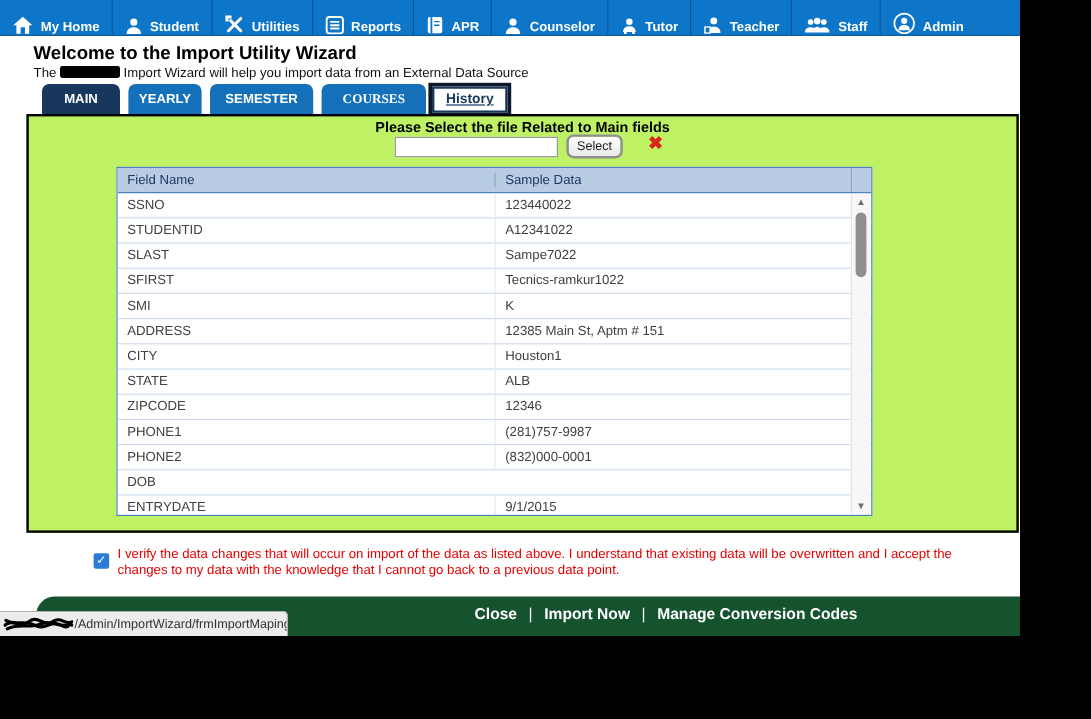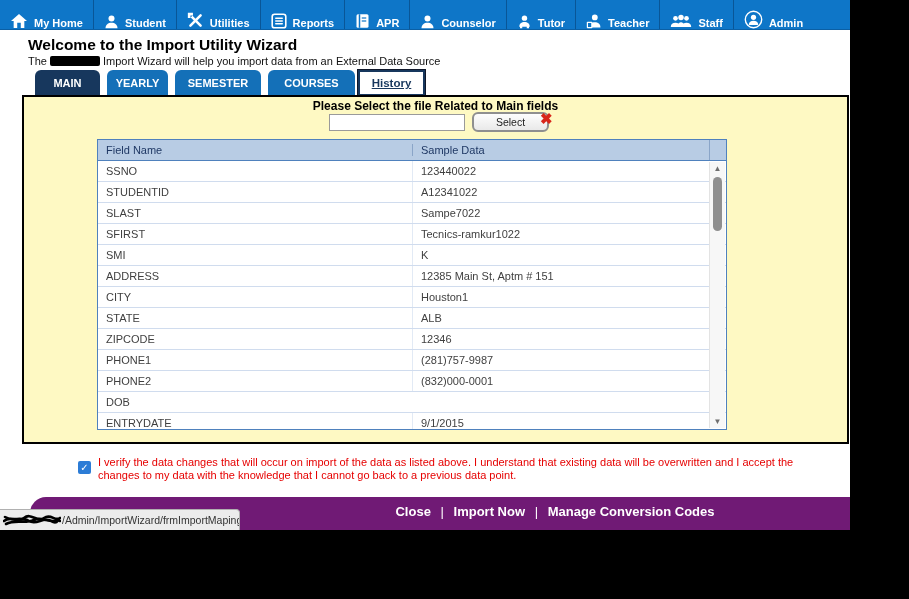--- a/index.html
+++ b/index.html
@@ -20,34 +20,34 @@
   .page-title { position:absolute; left:28px; top:36px; font-size:15.5px; font-weight:bold; color:#000; }
   .page-sub { position:absolute; left:28px; top:55px; font-size:11px; color:#111; }
   .redact { display:inline-block; width:50px; height:10px; background:#000; vertical-align:-1px; margin:0 3px; border-radius:2px; }
 
   
   .tabs { position:absolute; left:35px; top:70px; height:25px; display:flex; gap:7px;border-radius:12px; }
   .tab { height:25px; display:flex; align-items:center; justify-content:center;
          background:#1470b8; color:#fff; font-size:11px; font-weight:bold;
          border-radius:6px 6px 0 0; cursor:pointer; }
   .tab.active { background:#17375d; }
-  .tab-main{width:65px;} .tab-yearly{width:61px;} .tab-semester{width:86px;} .tab-courses{width:87px;}
+  .tab-main{width:65px;} .tab-yearly{width:61px;} .tab-semester{width:86px;} .tab-courses{width:87px;font-family:Liberation Serif, serif;}
   .tab-history { position:absolute; left:357px; top:69px; width:69px; height:28px;
-                 background:#fff; border:1px solid #0f172a; box-shadow:inset 0 0 0 2px #17375d;
+                 background:#fff; border:3px solid #0f172a; box-shadow:inset 0 0 0 2px #17375d;
                  display:flex; align-items:center; justify-content:center;
                  color:#17375d; font-size:11.5px; font-weight:bold; text-decoration:underline; cursor:pointer; }
 
   
   .panel { position:absolute; left:22px; top:95px; width:827px; height:349px;
-           border:2px solid #000; background:#fef9c3;padding-left:20px; }
+           border:2px solid #000; background:#bef264;padding-left:20px; }
   .file-prompt { position:absolute; left:0; right:0; top:2px; text-align:center;
                  font-size:12px; font-weight:600; color:#000; }
   .file-input { position:absolute; left:305px; top:17px; width:136px; height:17px;
                 border:1px solid #9a9a9a; background:#fff; font-size:11px; padding:0 3px; }
-  .select-btn { position:absolute; left:448px; top:15px; width:77px; height:20px;
+  .select-btn { position:absolute; left:448px; top:15px; width:47px; height:20px;
                 background:linear-gradient(#fdfdfd,#e9e9e9); border:2px solid #8f8f8f;
                 border-radius:6px; font-size:10.5px; color:#222; cursor:pointer;
                 font-family:"Liberation Sans", sans-serif; }
   .red-x { position:absolute; left:516px; top:13px; color:#d8261a; font-size:15px; font-weight:bold; cursor:pointer; }
 
   
   .map-table { position:absolute; left:73px; top:42px; width:630px; height:291px;
                border:1px solid #4f81bd; background:#fff; overflow:hidden; }
   .t-head { display:flex; height:21px; background:#b8cce4; color:#1f3864; font-size:11px;
             align-items:center; border-bottom:1px solid #4f81bd; }
@@ -67,21 +67,21 @@
               background:#8f8f8f; border-radius:5px; cursor:grab; }
 
   
   .verify { position:absolute; left:78px; top:456px; width:740px; display:flex; gap:7px; }
   .checkbox { flex:0 0 auto; width:13px; height:13px; margin-top:5px; background:#2c7cd6;
               border-radius:2px; color:#fff; font-size:10px; line-height:13px; text-align:center; cursor:pointer; }
   .verify-text { font-size:11px; line-height:13px; color:#e60000; width:722px; }
 
   
   .footer-bar { position:absolute; left:30px; top:497px; width:820px; height:33px;
-                background:#701a75; border-radius:16px 0 0 0; }
+                background:#14532d; border-radius:16px 0 0 0; }
   .footer-actions { position:absolute; left:230px; right:0; top:7px; text-align:center;
                     color:#fff; font-size:13px; font-weight:bold; }
   .footer-actions .action { cursor:pointer; }
   .footer-actions .sep { margin:0 6px; font-weight:normal; }
 
   
   .status-bar { position:absolute; left:0; top:509px; width:240px; height:22px;
                 background:#ececec; border:1px solid #b0b0b0; border-left:none;
                 border-radius:0 4px 0 0; display:flex; align-items:center;
                 font-size:10.5px; color:#333; padding-left:3px; white-space:nowrap; overflow:hidden; }

